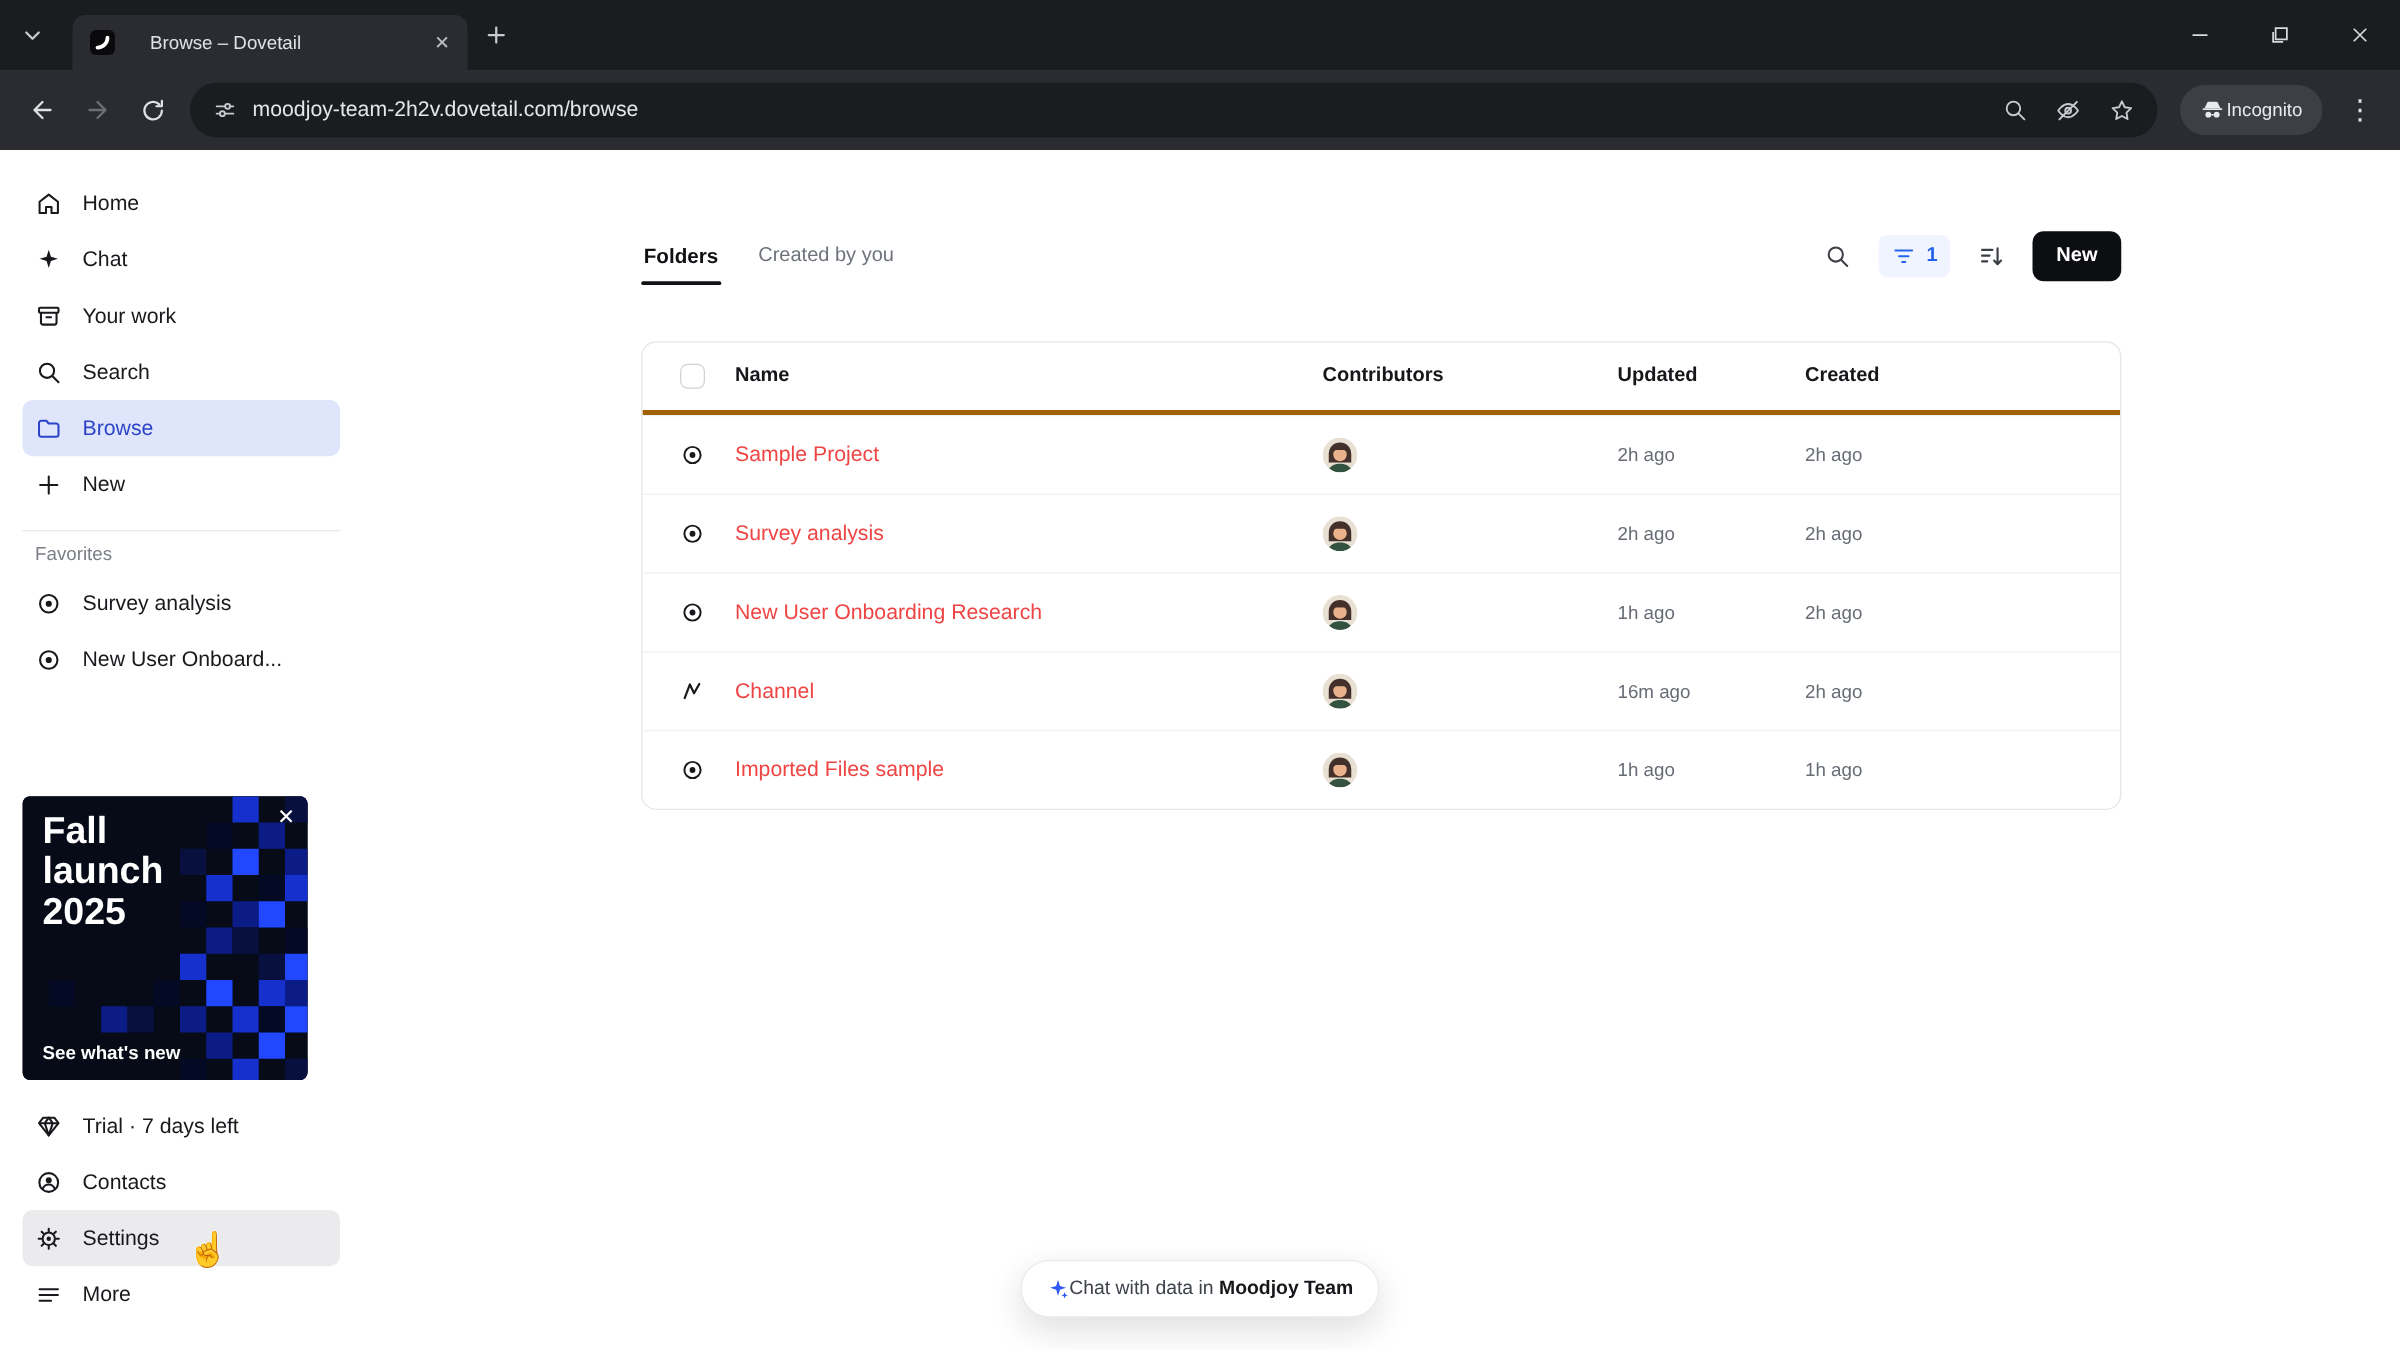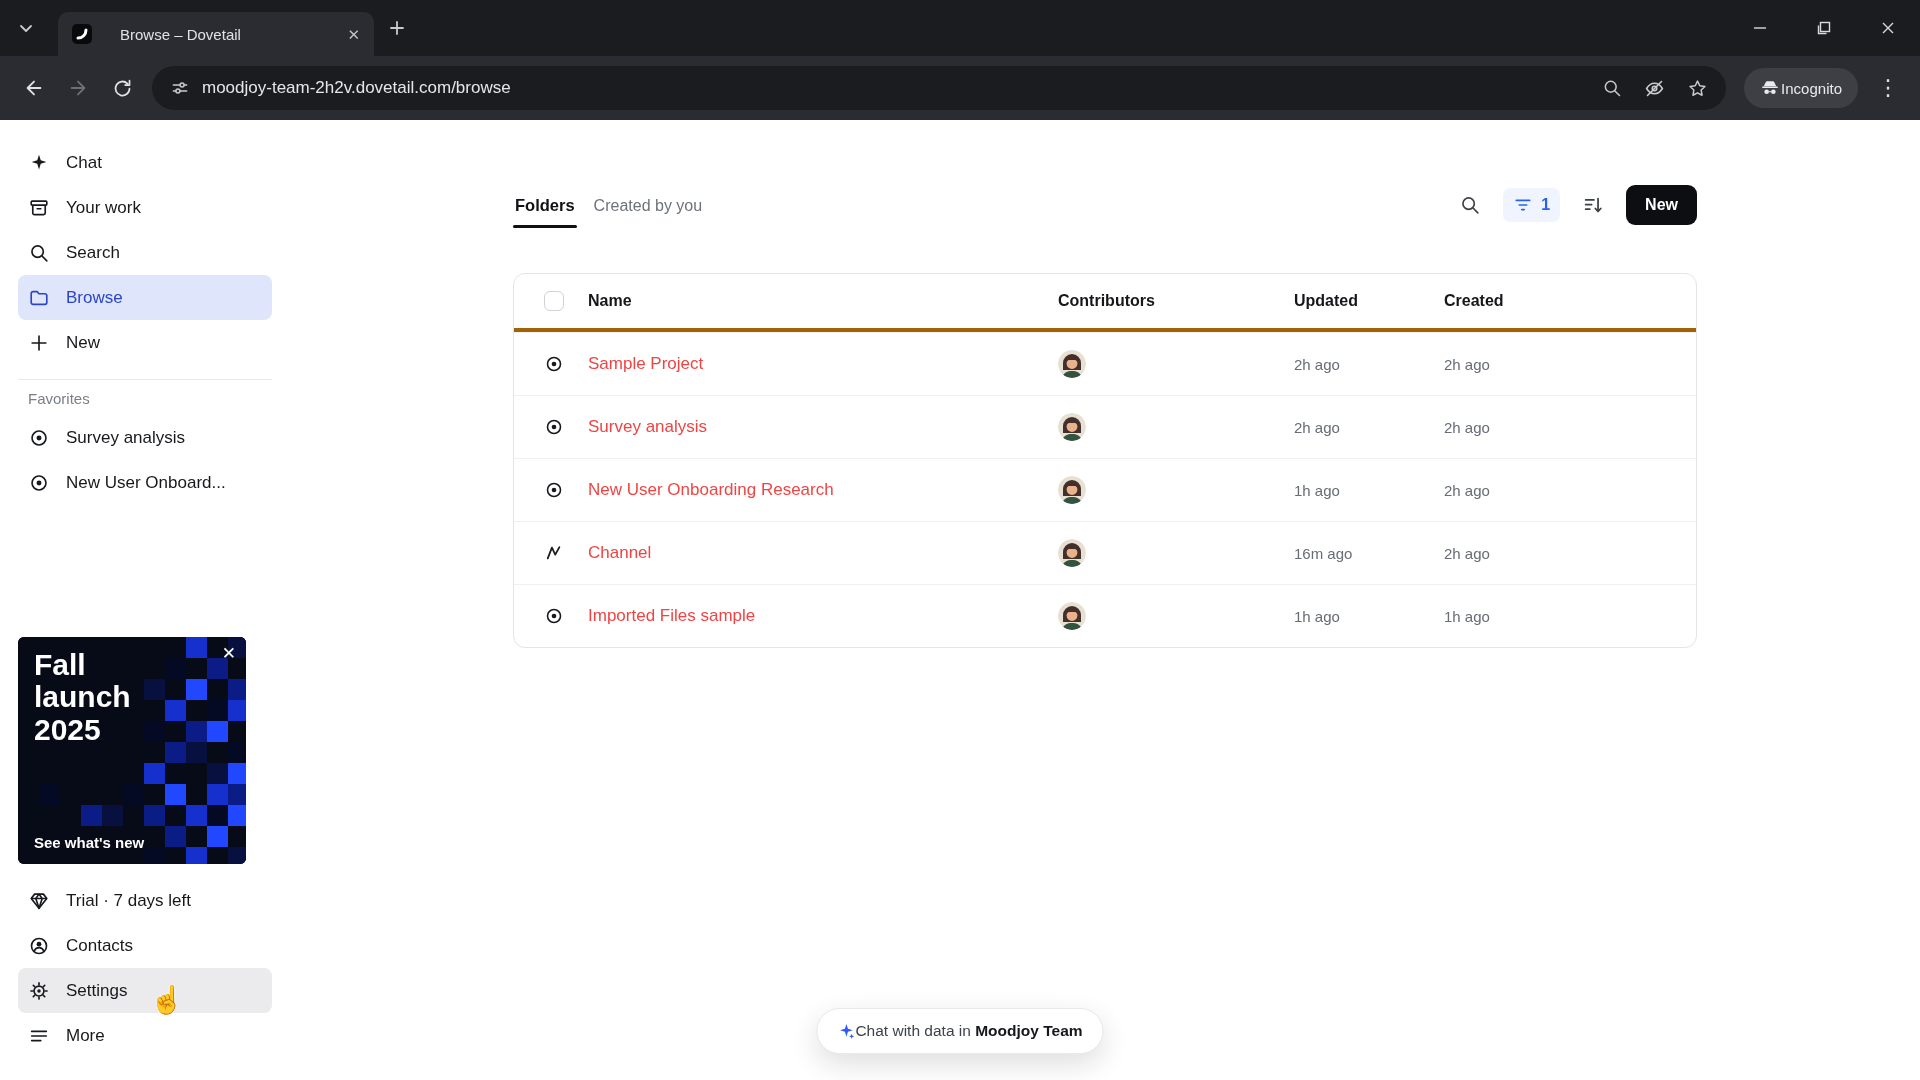--- a/index.html
+++ b/index.html
@@ -39,21 +39,21 @@
   .promo{position:absolute;left:18px;top:517px;width:228px;height:227px;border-radius:6px;overflow:hidden;background:var(--promo-bg,#070b18)}
   .promo-title{position:absolute;left:16px;top:12px;width:140px;color:#fff;font-size:30px;font-weight:700;line-height:1.08}
   .promo-link{position:absolute;left:16px;bottom:13px;color:#fff;font-size:15px;font-weight:700}
   .promo-close{position:absolute;right:10px;top:6px;background:none;border:none;color:#fff;font-size:17px}
 
   .side-footer{position:absolute;top:758px;left:0;right:0}
 
   .main{flex:1;position:relative}
   .content{width:1184px;margin:0 auto;padding-top:62px}
   .toolbar-row{display:flex;align-items:center;height:46px}
-  .view-tabs{display:flex;gap:15px;align-items:flex-end}
+  .view-tabs{display:flex;gap:28px;align-items:flex-start}
   .view-tab{font-size:16px;color:#6d727b;position:relative;padding:10px 2px}
   .view-tab.active{color:#101114;font-weight:700;font-size:16.5px}
   .view-tab.active::after{content:"";position:absolute;left:0;right:0;bottom:-3px;height:3px;background:#101114;border-radius:2px}
   .controls{margin-left:auto;display:flex;align-items:center;gap:22px}
   .icon-btn{background:none;border:none;color:#3c4046;display:flex;align-items:center}
   .filter-chip{display:flex;align-items:center;gap:8px;color:var(--accent,#2563eb);font-size:16px;font-weight:700;background:rgba(37,99,235,.07);padding:7px 10px;border-radius:7px;border:none}
   .btn-new{background:var(--new-button-bg,#0d0e12);color:#fff;font-size:16px;font-weight:700;border:none;border-radius:9px;padding:11px 19px}
 
   .table{margin-top:45px;border:1px solid #e4e5e9;border-radius:12px;overflow:hidden;background:#fff}
   .trow{display:grid;grid-template-columns:44px 470px 236px 150px 1fr;align-items:center;padding:0 30px;height:63px;border-top:1px solid #eef0f2}
@@ -171,20 +171,26 @@
         </svg>
     </span>
     <span>Incognito</span>
   </div>
   <button class="menu-dots">⋮</button>
 </div>
 
 <div class="app">
   <aside class="sidebar">
 
+    <div class="side-item">
+      <svg class="icn" viewBox="0 0 24 24">
+          <path d="M4 10.3L12 4l8 6.3V20h-5.6v-5.2h-4.8V20H4z" fill="none" stroke="currentColor" stroke-width="1.8" stroke-linejoin="round"></path>
+        </svg>
+      <span>Home</span>
+    </div>
     <div class="side-item">
       <svg class="icn" viewBox="0 0 24 24">
           <path d="M12 3l1.9 6.1L20 11l-6.1 1.9L12 19l-1.9-6.1L4 11l6.1-1.9z" fill="currentColor"></path>
         </svg>
       <span>Chat</span>
     </div>
     <div class="side-item">
       <svg class="icn" viewBox="0 0 24 24" fill="none" stroke="currentColor" stroke-width="1.8" stroke-linejoin="round">
           <rect x="3.5" y="4.5" width="17" height="4.4" rx="1"></rect>
           <path d="M5.2 8.9v8.6a1.8 1.8 0 0 0 1.8 1.8h10a1.8 1.8 0 0 0 1.8-1.8V8.9"></path>

